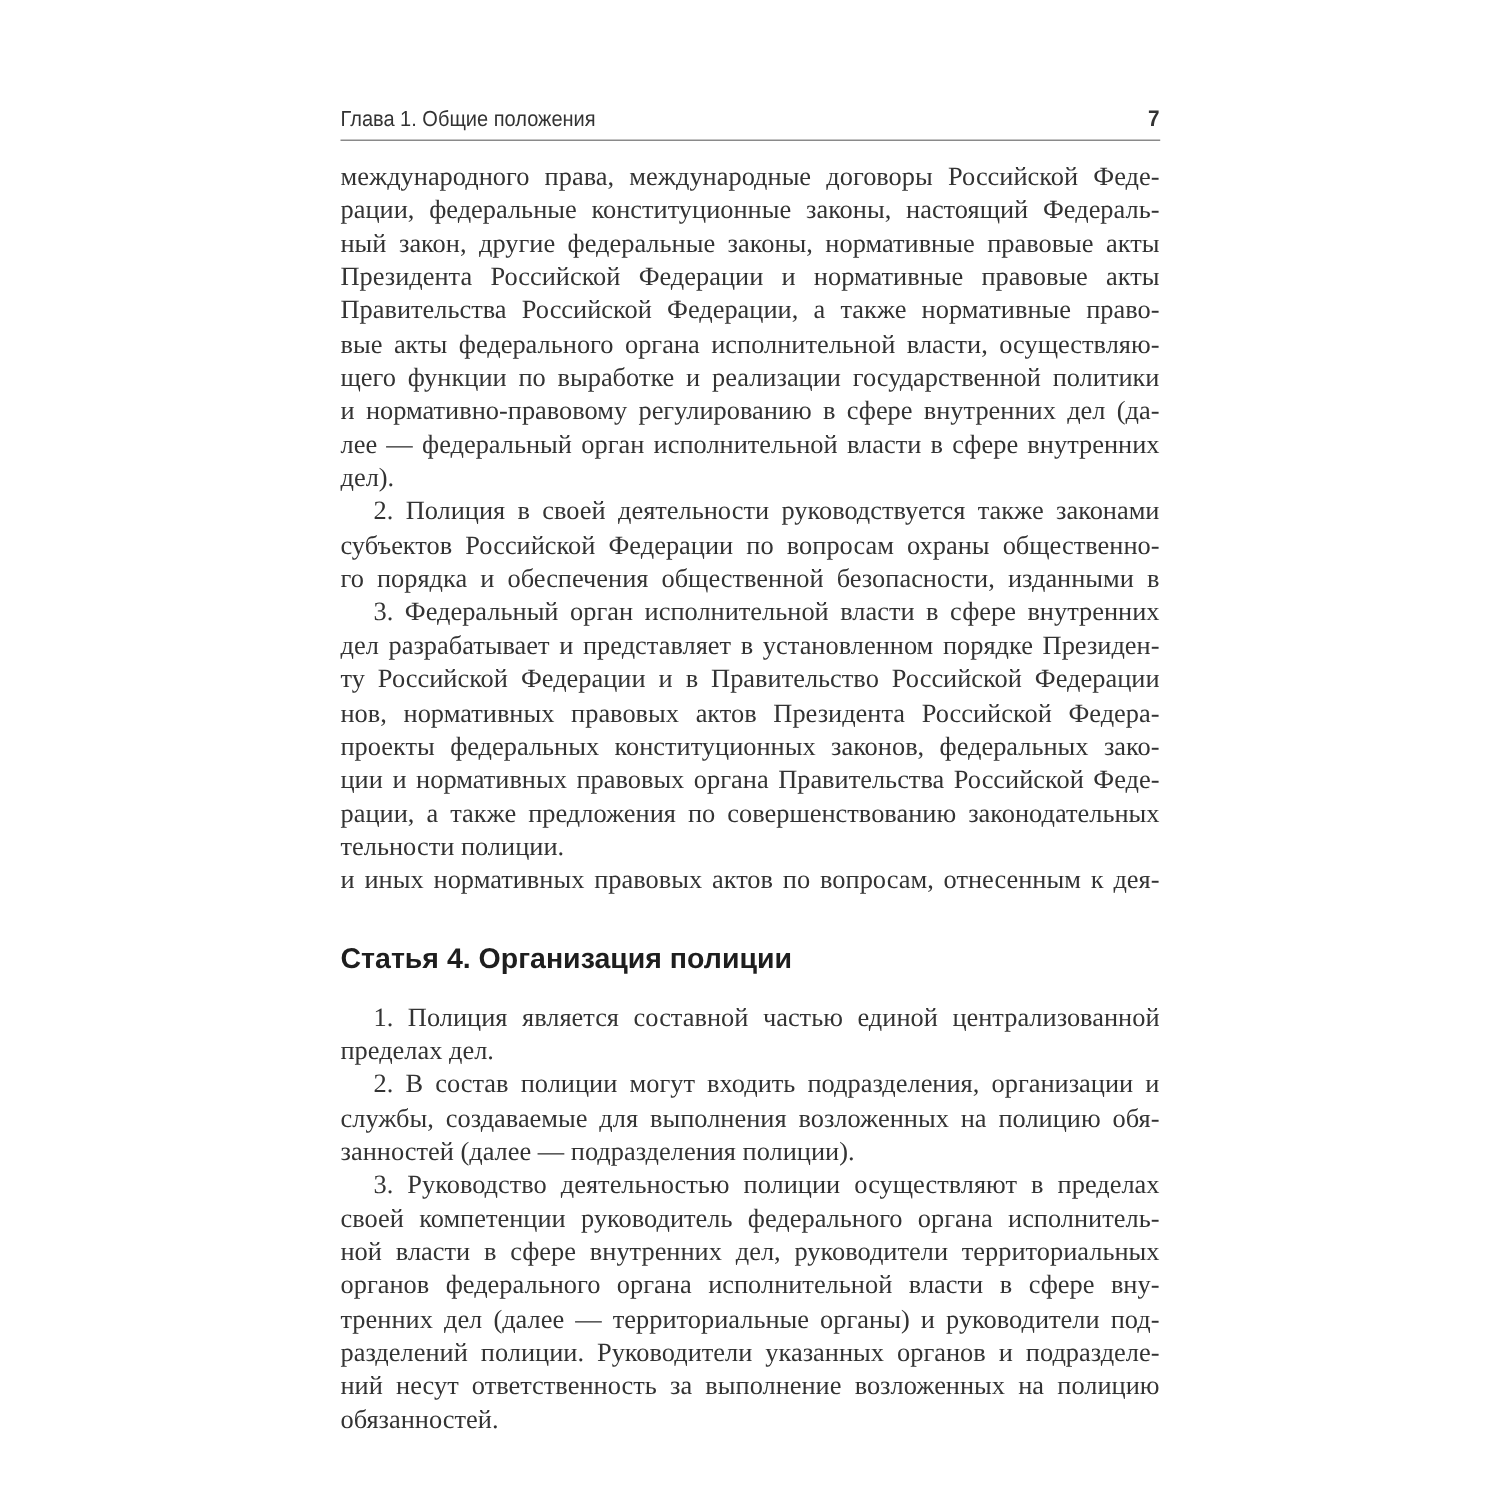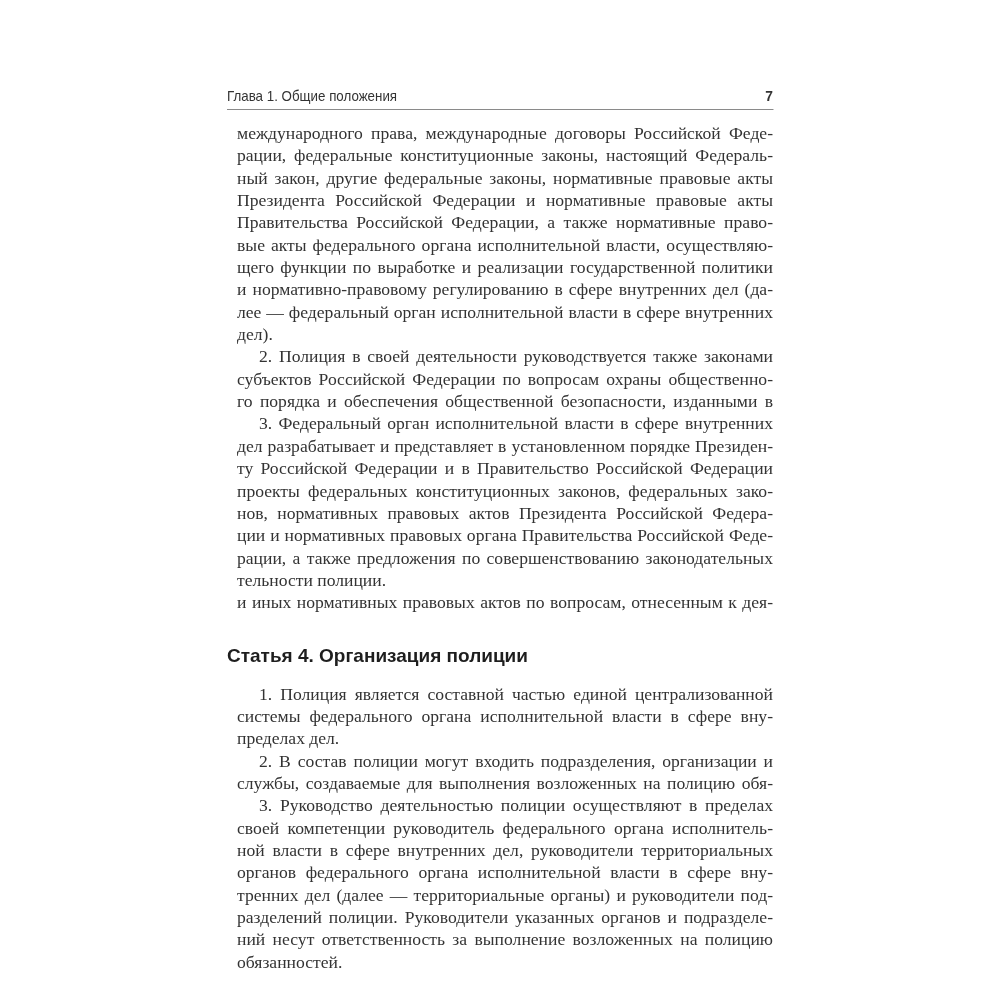--- a/index.html
+++ b/index.html
@@ -1,18 +1,18 @@
 <!DOCTYPE html>
 <html><head>
   <meta charset="utf-8">
   <style>
     html, body { margin: 0; padding: 0; background: #ffffff; }
     body { width: 1000px; height: 1000px; position: relative; overflow: hidden; }
     .page {
-      position: absolute; left: 227px; top: 84px; width: 546px;
+      position: absolute; left: 227px; top: 68px; width: 546px;
       color: #2b2b2b;
     }
     .running-head {
       display: flex; justify-content: space-between; align-items: flex-end;
       font-family: "Liberation Sans", sans-serif;
       font-size: 14.5px; color: #333;
       padding-bottom: 5px;
       border-bottom: 1.5px solid #8a8a8a;
       height: 20px;
       transform: scaleX(0.92); transform-origin: left bottom;
@@ -22,21 +22,20 @@
     .body-text {
       font-family: "Liberation Serif", serif;
       font-size: 17.6px; line-height: 22.35px;
       color: #333;
       margin-top: 12px;
     }
     .line {
       display: block; white-space: nowrap;
       text-align: justify; text-align-last: justify;
       height: 22.35px;
-      margin-left: 10px;
     }
     .line.last { text-align-last: left; }
     .line.indent { padding-left: 22px; }
     .section-heading {
       font-family: "Liberation Sans", sans-serif;
       font-weight: bold; font-size: 19px; color: #1e1e1e;
       margin-top: 31px; margin-bottom: 16px; height: 22px; line-height: 22px;
     }
   </style>
 </head>
@@ -63,40 +62,40 @@
       </div>
       <div>
         <span class="line indent">2. Полиция в своей деятельности руководствуется также законами</span>
         <span class="line">субъектов Российской Федерации по вопросам охраны общественно-</span>
         <span class="line">го порядка и обеспечения общественной безопасности, изданными в</span>
       </div>
       <div>
         <span class="line indent">3. Федеральный орган исполнительной власти в сфере внутренних</span>
         <span class="line">дел разрабатывает и представляет в установленном порядке Президен-</span>
         <span class="line">ту Российской Федерации и в Правительство Российской Федерации</span>
+        <span class="line">нов, нормативных правовых актов Президента Российской Федера-</span>
         <span class="line">проекты федеральных конституционных законов, федеральных зако-</span>
-        <span class="line">нов, нормативных правовых актов Президента Российской Федера-</span>
         <span class="line">ции и нормативных правовых органа Правительства Российской Феде-</span>
         <span class="line">рации, а также предложения по совершенствованию законодательных</span>
         <span class="line last">тельности полиции.</span>
         <span class="line">и иных нормативных правовых актов по вопросам, отнесенным к дея-</span>
       </div>
     </div>
 
   <div class="section-heading">Статья 4. Организация полиции</div>
 
   <div class="body-text" id="art" style="margin-top:0">
       <div>
         <span class="line indent">1. Полиция является составной частью единой централизованной</span>
-        <span class="line">системы федерального органа исполнительной власти в сфере вну-</span>
         <span class="line last">пределах дел.</span>
       </div>
       <div>
         <span class="line indent">2. В состав полиции могут входить подразделения, организации и</span>
         <span class="line">службы, создаваемые для выполнения возложенных на полицию обя-</span>
+        <span class="line last">занностей (далее — подразделения полиции).</span>
       </div>
       <div>
         <span class="line indent">3. Руководство деятельностью полиции осуществляют в пределах</span>
         <span class="line">своей компетенции руководитель федерального органа исполнитель-</span>
         <span class="line">ной власти в сфере внутренних дел, руководители территориальных</span>
         <span class="line">органов федерального органа исполнительной власти в сфере вну-</span>
         <span class="line">тренних дел (далее — территориальные органы) и руководители под-</span>
         <span class="line">разделений полиции. Руководители указанных органов и подразделе-</span>
         <span class="line">ний несут ответственность за выполнение возложенных на полицию</span>
         <span class="line last">обязанностей.</span>

